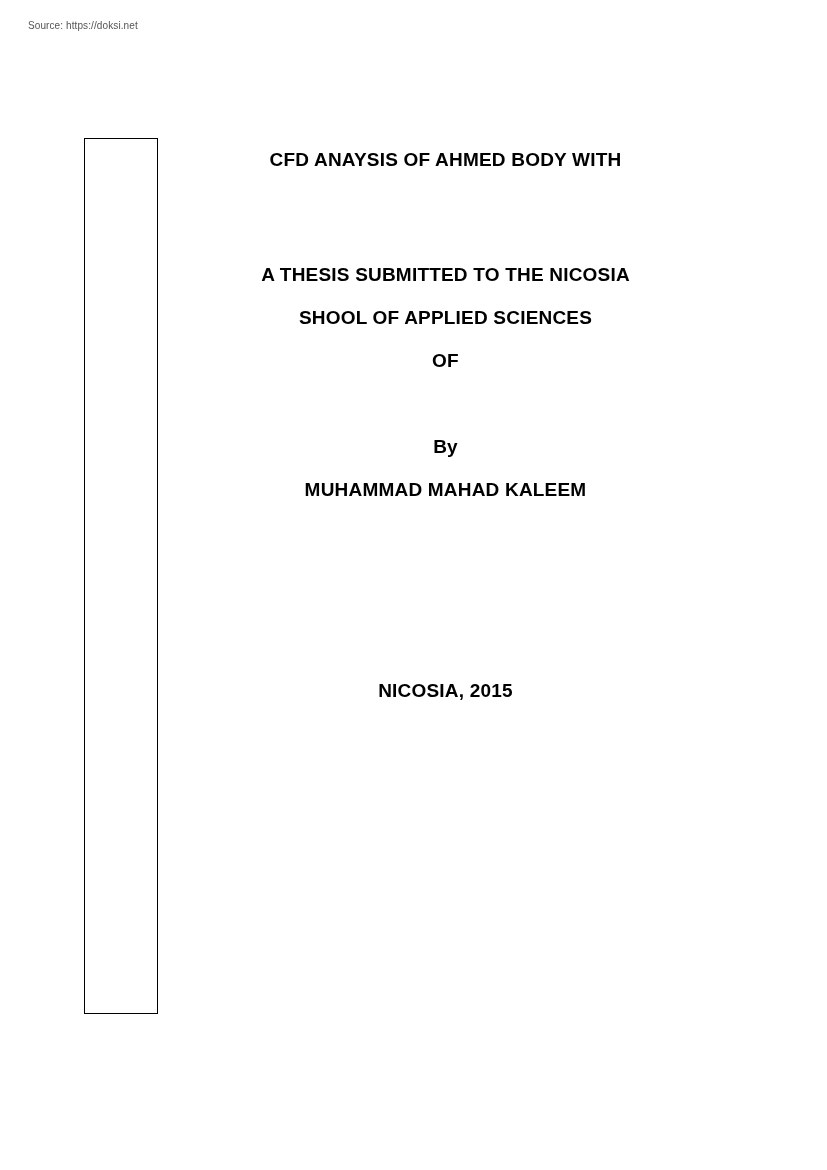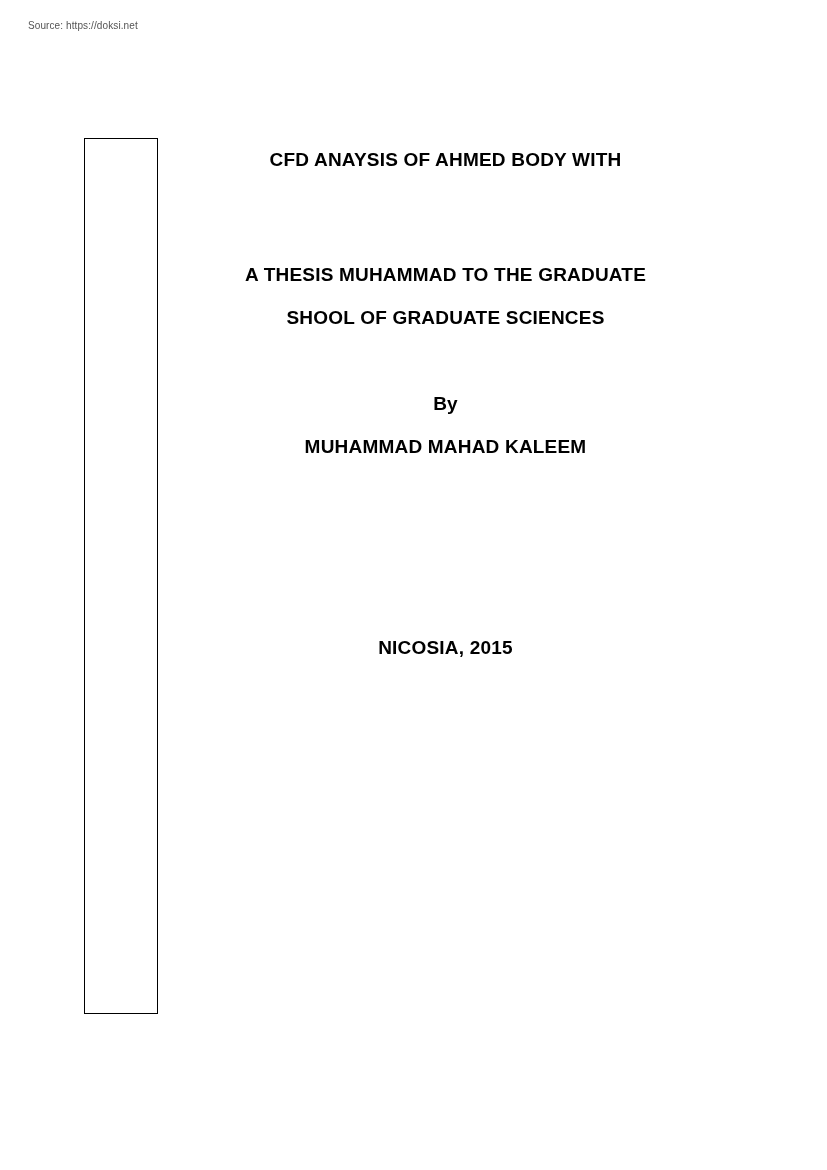--- a/index.html
+++ b/index.html
@@ -84,22 +84,23 @@
 
   <div class="title-block">
 
     <div class="block">
       <div class="line">CFD ANAYSIS OF AHMED BODY WITH</div>
     </div>
 
     <div class="gap-lg"></div>
 
     <div class="block">
-      <div class="line">A THESIS MUHAMMAD TO THE GRADUATE</div>
-      <div class="line">SHOOL OF GRADUATE SCIENCES</div>
+      <div class="line">A THESIS SUBMITTED TO THE NICOSIA</div>
+      <div class="line">SHOOL OF APPLIED SCIENCES</div>
+      <div class="line">OF</div>
     </div>
 
     <div class="gap-md"></div>
 
     <div class="block">
       <div class="line">By</div>
       <div class="line">MUHAMMAD MAHAD KALEEM</div>
     </div>
 
     <div class="gap-xl"></div>

